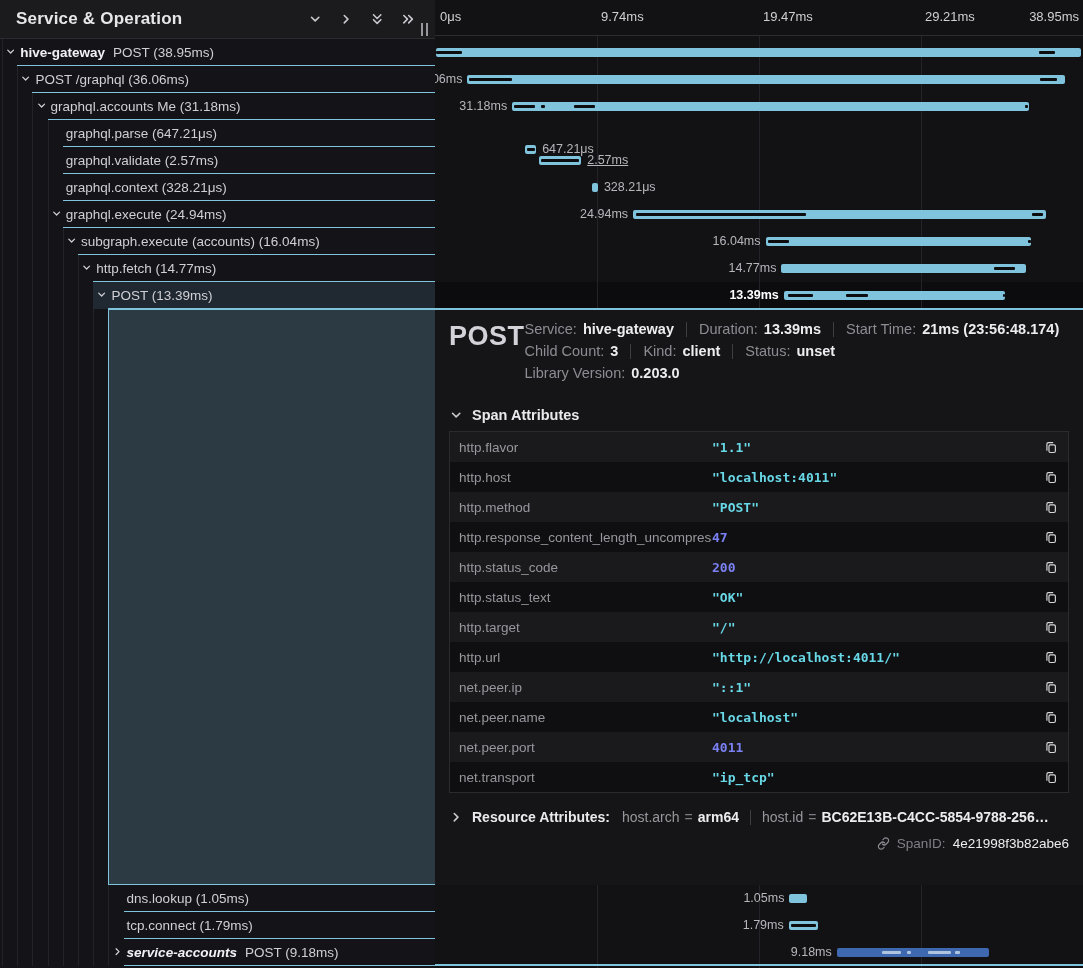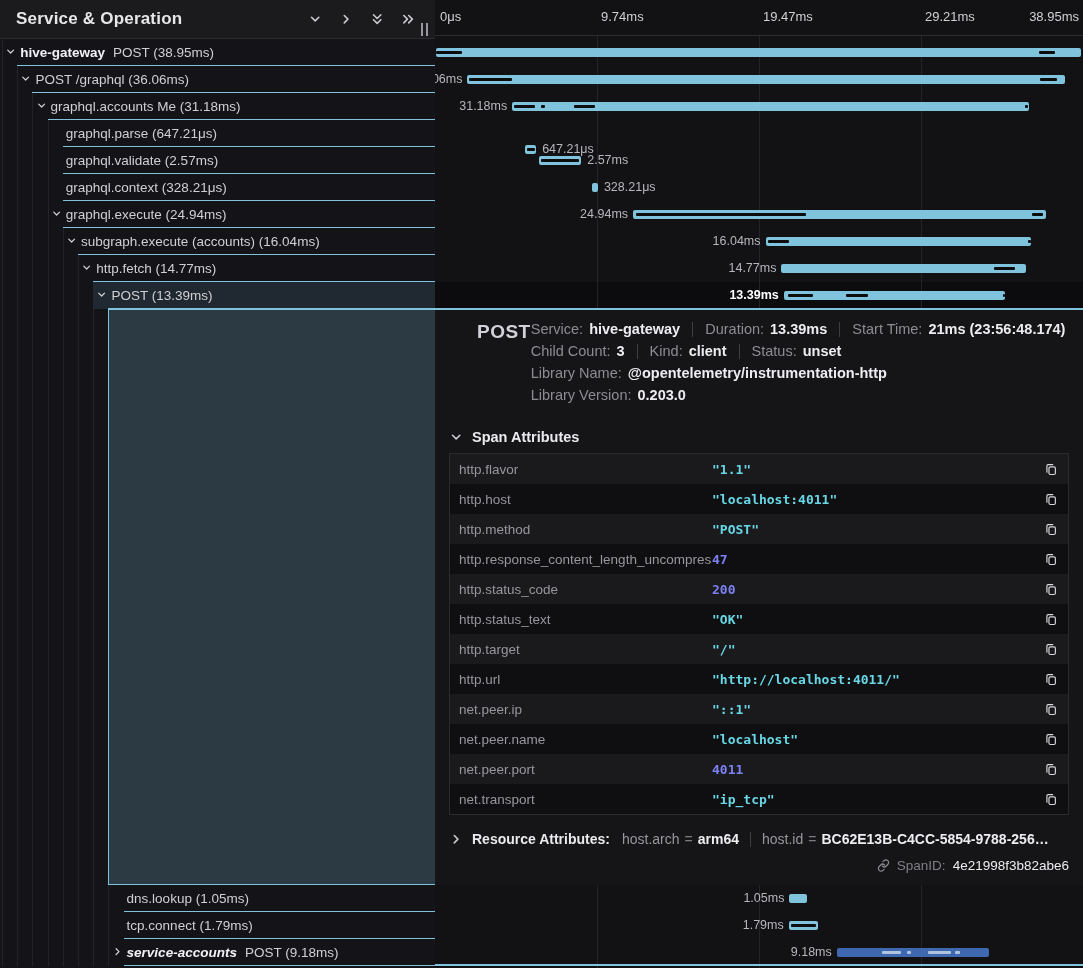--- a/index.html
+++ b/index.html
@@ -39,21 +39,21 @@
   .bottom-accent{position:absolute;left:0;right:0;height:2px;z-index:4;}
 
   
   .detail-left{position:absolute;left:108px;top:308px;width:327px;height:577px;background:#2c3a44;
                border-top:2px solid #7fc3dd;border-left:1px solid #7fc3dd;border-bottom:1px solid #7fc3dd;
                box-sizing:border-box;z-index:30;}
   .detail-right{position:absolute;left:435px;top:308px;width:648px;height:577px;background:#151518;
                 border-top:2px solid #7fc3dd;box-sizing:border-box;z-index:30;
                 padding:8px 14px 0 14px;overflow:hidden;}
   .detail-header{display:flex;align-items:flex-start;}
-  .detail-title{font-size:19px;font-weight:600;color:#d2d2d8;padding-top:3px;letter-spacing:.5px;margin-left:28px;}
+  .detail-title{font-size:27px;font-weight:600;color:#d2d2d8;padding-top:3px;letter-spacing:.5px;}
   .meta{flex:1;display:flex;flex-direction:column;align-items:flex-start;}
   .meta-line{display:flex;align-items:center;height:22px;font-size:14.5px;color:#8c8c93;white-space:nowrap;}
   .meta-line b{color:#ededf1;font-weight:700;margin-left:6px;}
   .meta-sep{width:1px;height:15px;background:#3d3d44;margin:0 12px;}
   .attr-title-row{margin-top:23px;display:flex;align-items:center;gap:9px;color:#eaeaee;
                   font-size:14.5px;font-weight:700;cursor:pointer;}
   .attr-title-row .chev{color:#c9c9cf;display:inline-flex;}
   .attr-table{margin-top:8px;border:1px solid #2a2a2f;}
   .attr-row{display:flex;align-items:center;height:30px;padding-left:9px;}
   .attr-row.odd{background:#1a1a1d;}
@@ -319,21 +319,21 @@
         <div class="bar-row" style="top: 136px;">
           <div class="bar" style="left: 90.4223px; width: 10.7176px; background: rgb(127, 195, 221);">
             <div class="mark" style="left: 15%; width: 70%; background: rgb(13, 13, 16);"></div>
           </div>
           <div class="bar-label" style="left: 107.14px;">647.21μs</div>
         </div>
         <div class="bar-row" style="top: 147px;">
           <div class="bar" style="left: 103.67px; width: 42.5584px; background: rgb(127, 195, 221);">
             <div class="mark" style="left: 6%; width: 88%; background: rgb(13, 13, 16);"></div>
           </div>
-          <div class="bar-label" style="left: 152.228px;">2.57ms</div>
+          <div class="bar-label" style="left: 152.228px; text-decoration: underline;">2.57ms</div>
         </div>
         <div class="bar-row" style="top: 174px;">
           <div class="bar" style="left: 157.489px; width: 5.43506px; background: rgb(127, 195, 221);"></div>
           <div class="bar-label" style="left: 168.924px;">328.21μs</div>
         </div>
         <div class="bar-row" style="top: 201px;">
           <div class="bar" style="left: 198.06px; width: 412.999px; background: rgb(127, 195, 221);">
             <div class="mark" style="left: 0.6%; width: 41.4%; background: rgb(13, 13, 16);"></div>
             <div class="mark" style="left: 96.5%; width: 2.8%; background: rgb(13, 13, 16);"></div>
           </div>
@@ -401,24 +401,20 @@
           </div>
           <div class="meta-line">
             <span>Child Count:</span>
             <b>3</b>
             <div class="meta-sep"></div>
             <span>Kind:</span>
             <b>client</b>
             <div class="meta-sep"></div>
             <span>Status:</span>
             <b>unset</b>
-          </div>
-          <div class="meta-line">
-            <span>Library Name:</span>
-            <b>@opentelemetry/instrumentation-http</b>
           </div>
           <div class="meta-line">
             <span>Library Version:</span>
             <b>0.203.0</b>
           </div>
         </div>
     </div>
     <div class="attr-title-row">
       <span class="chev">
           <svg width="14" height="14" viewBox="0 0 16 16" fill="none" stroke="currentColor" stroke-width="1.8" stroke-linecap="round" stroke-linejoin="round">

